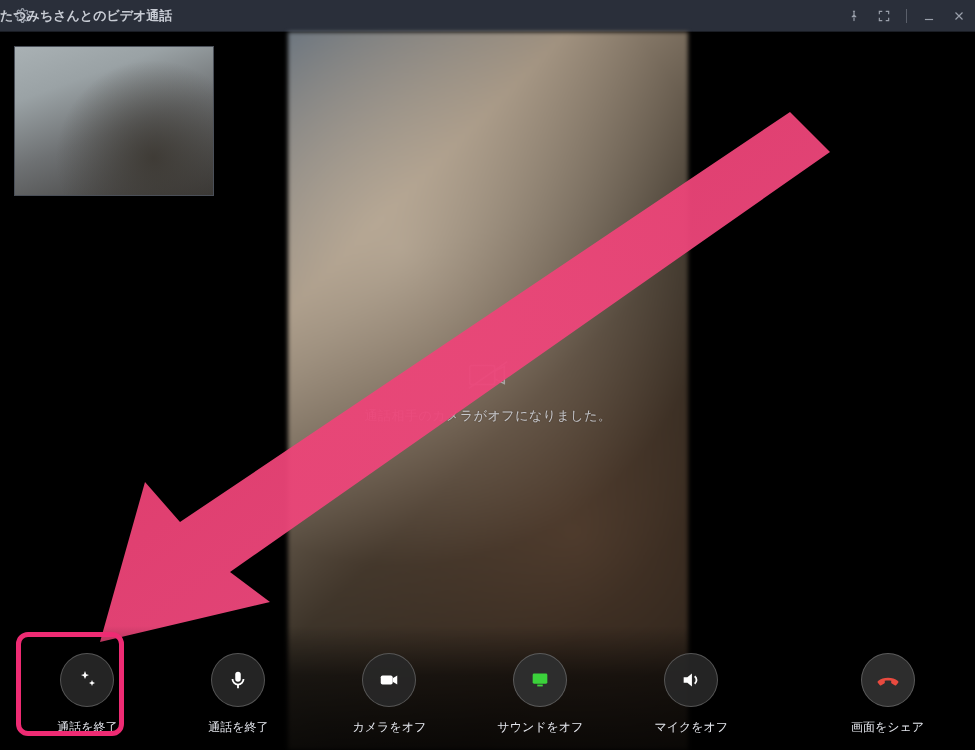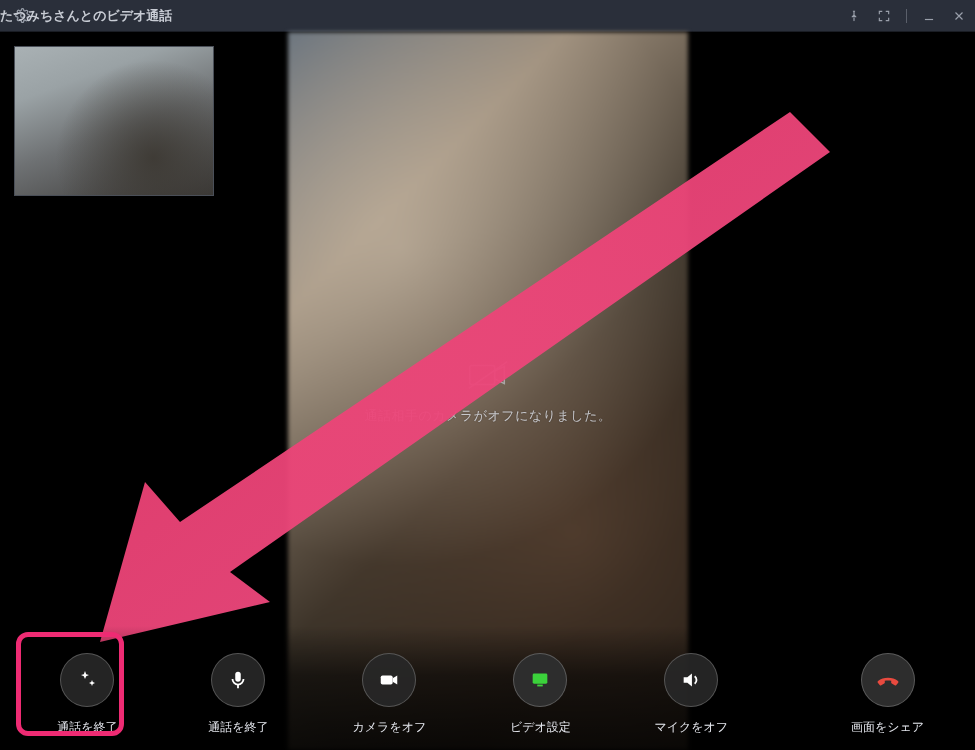--- a/index.html
+++ b/index.html
@@ -185,21 +185,21 @@
         <div class="label">カメラをオフ</div>
       </div>
 
       <div class="tool">
         <div class="circle green">
           <svg viewBox="0 0 24 24" width="22" height="22" fill="#3bd23b">
             <rect x="4" y="5" width="16" height="11" rx="1.5"></rect>
             <rect x="9" y="17" width="6" height="2" fill="#3bd23b"></rect>
           </svg>
         </div>
-        <div class="label">ビデオ設定</div>
+        <div class="label">サウンドをオフ</div>
       </div>
 
       <div class="tool">
         <div class="circle">
           <svg viewBox="0 0 24 24" width="22" height="22" fill="#fff">
             <path d="M4 9v6h4l5 4V5L8 9H4z"></path>
             <path d="M16 8a5 5 0 0 1 0 8" fill="none" stroke="#fff" stroke-width="2"></path>
           </svg>
         </div>
         <div class="label">マイクをオフ</div>

